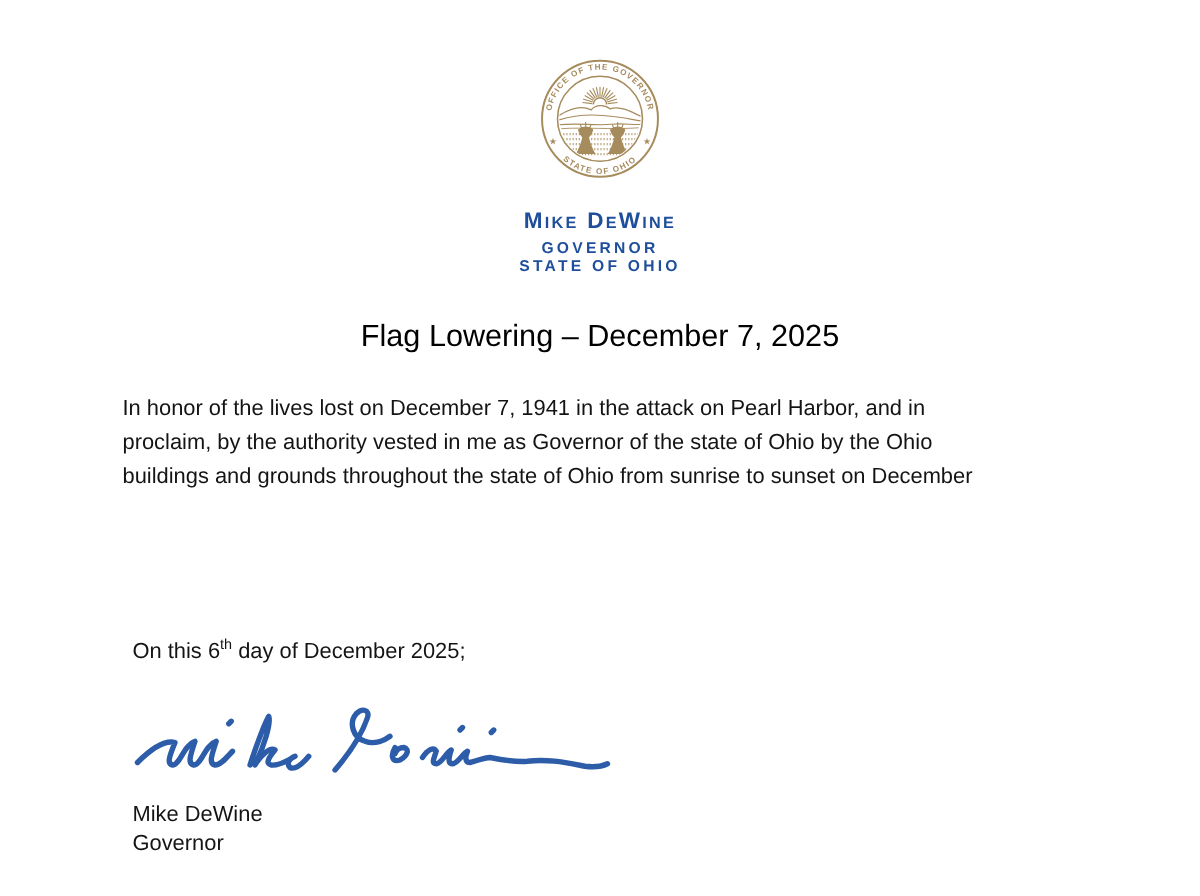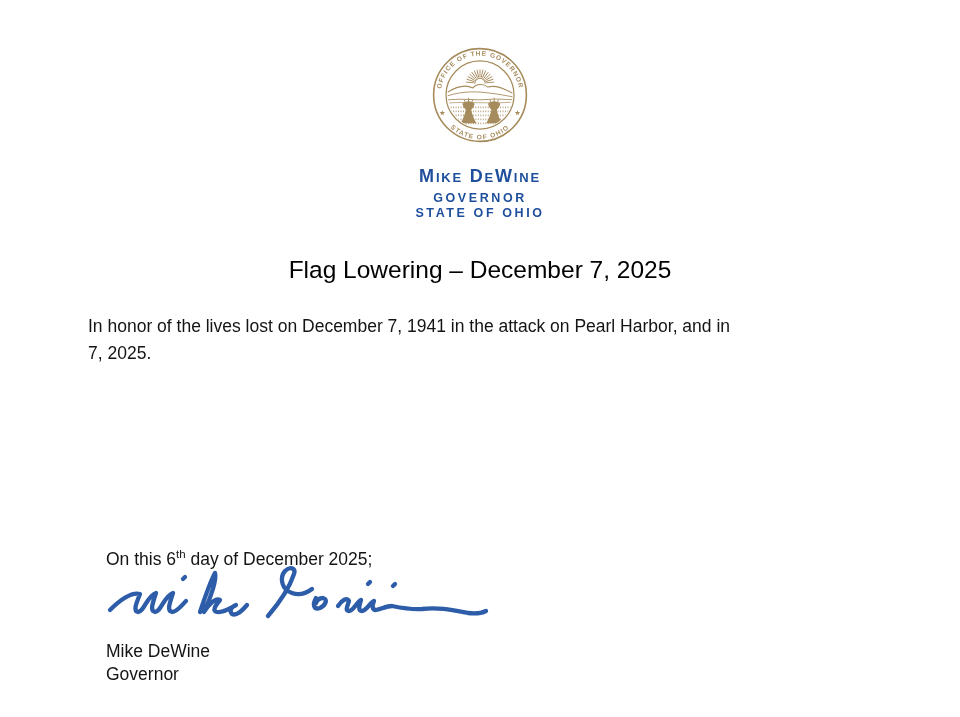--- a/index.html
+++ b/index.html
@@ -25,26 +25,26 @@
     font-weight:bold;font-size:12.5px;letter-spacing:2.6px;
   }
   .gov-sub.l1{top:191px;}
   .gov-sub.l2{top:206px;}
   
   .doc-title{
     position:absolute;left:0;top:256px;width:100%;text-align:center;
     font-size:24.5px;font-weight:400;color:#000;
   }
   .body-text{
-    position:absolute;left:88px;top:313px;font-size:17.5px;line-height:27.2px;
+    position:absolute;left:98px;top:313px;font-size:17.5px;line-height:27.2px;
     color:var(--text);
   }
   .body-text div{white-space:nowrap;}
   .date-line{
-    position:absolute;left:106px;top:549px;font-size:17.5px;color:var(--text);
+    position:absolute;left:106px;top:510px;font-size:17.5px;color:var(--text);
   }
   .date-line sup{font-size:11.5px;line-height:0;}
   .signature{position:absolute;left:100px;top:564px;width:392px;height:68px;}
   .signature path{stroke:var(--ink);fill:none;stroke-width:4.3;stroke-linecap:round;stroke-linejoin:round;}
   .sign-block{
     position:absolute;left:106px;top:640px;font-size:17.5px;line-height:22.5px;
     color:var(--text);
   }
 </style>
 </head>
@@ -117,21 +117,22 @@
   </svg>
 
   <div class="gov-name">Mike DeWine</div>
   <div class="gov-sub l1">GOVERNOR</div>
   <div class="gov-sub l2">STATE OF OHIO</div>
 
   <div class="doc-title">Flag Lowering – December 7, 2025</div>
 
   <div class="body-text">
       <div>In honor of the lives lost on December 7, 1941 in the attack on Pearl Harbor, and in</div>
-      <div>7, 2025.</div>
+      <div>proclaim, by the authority vested in me as Governor of the state of Ohio by the Ohio</div>
+      <div>buildings and grounds throughout the state of Ohio from sunrise to sunset on December</div>
     </div>
 
   <div class="date-line"><span>On this 6</span><sup>th</sup><span> day of December 2025;</span></div>
 
   <svg class="signature" viewBox="0 0 392 68">
     <path d="M10,46 C22,34 32,28 40,30 C36,40 33,47 38,48 C44,48 47,32 56,29 C52,41 50,47 55,48 C61,48 64,32 73,29 C69,41 67,47 72,48 C77,48 82,41 86,37"></path>
     <path d="M83,15 l2,-2"></path>
     <path d="M100,48 C105,33 110,18 115,9 C117,15 111,33 104,48 C108,41 116,33 120,36 C115,42 112,47 117,48 C123,49 131,44 136,41 C131,43 129,47 132,50 C136,52 142,47 147,41"></path>
     <path d="M168,52 C180,38 190,22 194,10 C196,4 190,2 185,7 C179,14 182,26 192,29 C200,32 208,28 212,25"></path>
     <path d="M216,34 C212,41 214,46 220,44 C226,41 228,35 223,34 C220,34 217,36 216,39"></path>

